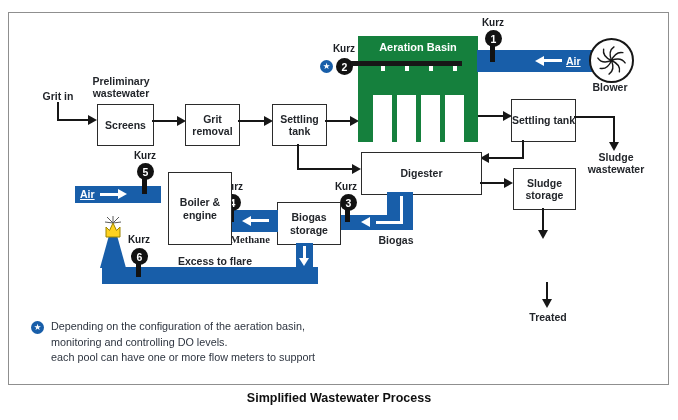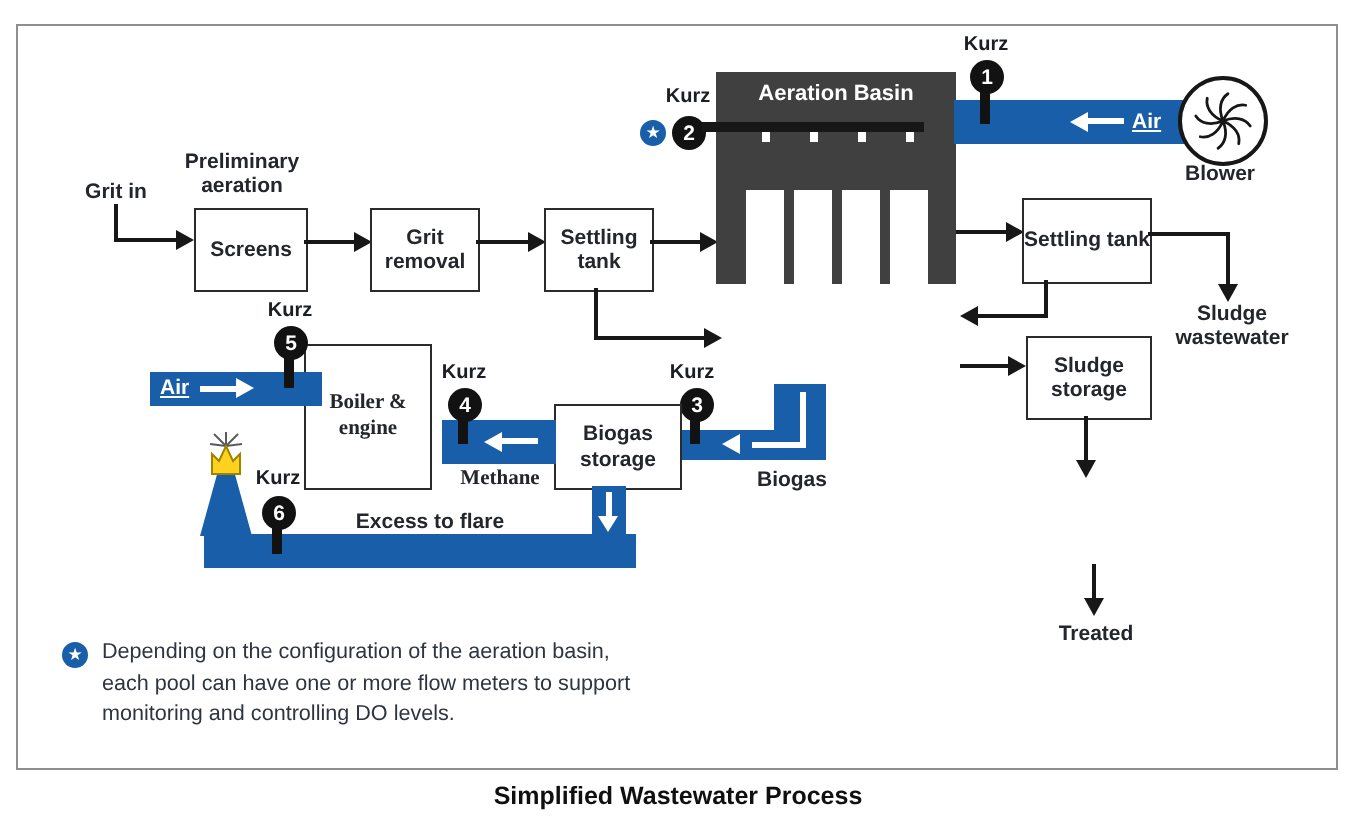--- a/index.html
+++ b/index.html
@@ -6,21 +6,21 @@
   #canvas{position:relative;width:678px;height:420px;background:#fff;
     font-family:"Liberation Sans",sans-serif;color:#222;overflow:hidden;}
   .frame{position:absolute;left:8px;top:12px;width:659px;height:371px;
     border:1.5px solid #8f8f8f;}
   .lbl{position:absolute;font-weight:bold;font-size:10.5px;line-height:1.18;
     text-align:center;color:#23262b;}
   .box{position:absolute;background:#fff;border:1.6px solid #2b2b2b;
     display:flex;align-items:center;justify-content:center;text-align:center;
     font-weight:bold;font-size:10.5px;line-height:1.15;color:#23262b;}
   .pipe{position:absolute;background:#185ea9;}
-  .basin{position:absolute;left:358px;top:36px;width:120px;height:106px;background:#404040;}
+  .basin{position:absolute;left:358px;top:36px;width:120px;height:106px;background:#15803d;}
   .basin-title{position:absolute;left:0;top:5px;width:100%;text-align:center;
     color:#fff;font-weight:bold;font-size:11px;}
   .pool{position:absolute;top:59px;width:19px;height:73px;background:#fff;}
   .ln{position:absolute;background:#171717;}
   .arrR{position:absolute;width:0;height:0;border-top:5px solid transparent;
     border-bottom:5px solid transparent;border-left:9px solid #171717;}
   .arrL{position:absolute;width:0;height:0;border-top:5px solid transparent;
     border-bottom:5px solid transparent;border-right:9px solid #171717;}
   .arrD{position:absolute;width:0;height:0;border-left:5px solid transparent;
     border-right:5px solid transparent;border-top:9px solid #171717;}
@@ -54,21 +54,21 @@
 <body>
 
 <div id="canvas">
   <div class="frame"></div>
 
   <div class="lbl" style="left:30px;top:90px;width:56px;">Grit in</div>
   <div class="ln" style="left:57px;top:102px;width:2px;height:19px;"></div>
   <div class="ln" style="left:57px;top:119px;width:32px;height:2px;"></div>
   <div class="arrR" style="left:88px;top:115px;"></div>
 
-  <div class="lbl" style="left:85px;top:75px;width:72px;">Preliminary aeration</div>
+  <div class="lbl" style="left:85px;top:75px;width:72px;">Preliminary wastewater</div>
   <div class="box" style="left:97px;top:104px;width:55px;height:40px;">
     <span>Screens</span>
   </div>
 
   <div class="ln" style="left:152px;top:120px;width:25px;height:2px;"></div>
   <div class="arrR" style="left:177px;top:116px;"></div>
 
   <div class="box" style="left:185px;top:104px;width:53px;height:40px;">
     <span>Grit removal</span>
   </div>
@@ -141,20 +141,23 @@
   </div>
   <div class="ln" style="left:574px;top:116px;width:41px;height:2px;"></div>
   <div class="ln" style="left:613px;top:116px;width:2px;height:27px;"></div>
   <div class="arrD" style="left:609px;top:142px;"></div>
   <div class="lbl" style="left:584px;top:151px;width:64px;">Sludge wastewater</div>
 
   <div class="ln" style="left:522px;top:140px;width:2px;height:19px;"></div>
   <div class="ln" style="left:489px;top:157px;width:35px;height:2px;"></div>
   <div class="arrL" style="left:480px;top:153px;"></div>
 
+  <div class="box" style="left:361px;top:152px;width:119px;height:41px;">
+    <span>Digester</span>
+  </div>
   <div class="ln" style="left:480px;top:182px;width:24px;height:2px;"></div>
   <div class="arrR" style="left:504px;top:178px;"></div>
   <div class="box" style="left:513px;top:168px;width:61px;height:40px;">
     <span>Sludge storage</span>
   </div>
   <div class="ln" style="left:542px;top:208px;width:2px;height:23px;"></div>
   <div class="arrD" style="left:538px;top:230px;"></div>
   <div class="ln" style="left:546px;top:282px;width:2px;height:18px;"></div>
   <div class="arrD" style="left:542px;top:299px;"></div>
   <div class="lbl" style="left:520px;top:311px;width:56px;">Treated</div>
@@ -180,21 +183,21 @@
   <div class="warrL" style="left:242px;top:216px;"></div>
   <div class="wshaft" style="left:251px;top:219px;width:18px;height:3px;"></div>
   <div class="lbl" style="left:224px;top:234px;width:52px;font-family:Liberation Serif, serif;">Methane</div>
 
   <div class="kz-label" style="left:217px;top:181px;">Kurz</div>
   <div class="kz-circle" style="left:224px;top:194px;">
     <span>4</span>
   </div>
   <div class="kz-stem" style="left:229px;top:209px;height:13px;"></div>
 
-  <div class="box" style="left:152px;top:172px;width:62px;height:71px;font-family:Liberation Serif, serif;">
+  <div class="box" style="left:168px;top:172px;width:62px;height:71px;">
     <span style="width:48px;">Boiler &amp; engine</span>
   </div>
   <div class="pipe" style="left:75px;top:186px;width:86px;height:17px;"></div>
   <div class="wtxt" style="left:80px;top:188px;">Air</div>
   <div class="wshaft" style="left:100px;top:193px;width:18px;height:3px;"></div>
   <div class="warrR" style="left:118px;top:189px;"></div>
 
   <div class="kz-label" style="left:130px;top:150px;">Kurz</div>
   <div class="kz-circle" style="left:137px;top:163px;">
     <span>5</span>
@@ -220,18 +223,18 @@
 
   <div class="kz-label" style="left:124px;top:234px;">Kurz</div>
   <div class="kz-circle" style="left:131px;top:248px;">
     <span>6</span>
   </div>
   <div class="kz-stem" style="left:136px;top:263px;height:14px;"></div>
 
   <div class="star" style="left:31px;top:321px;">★</div>
   <div class="footnote">
     <div>Depending on the configuration of the aeration basin,</div>
+    <div>monitoring and controlling DO levels.</div>
     <div>each pool can have one or more flow meters to support</div>
-    <div>monitoring and controlling DO levels.</div>
   </div>
 
   <div class="caption">Simplified Wastewater Process</div>
 </div>
 
 </body></html>

